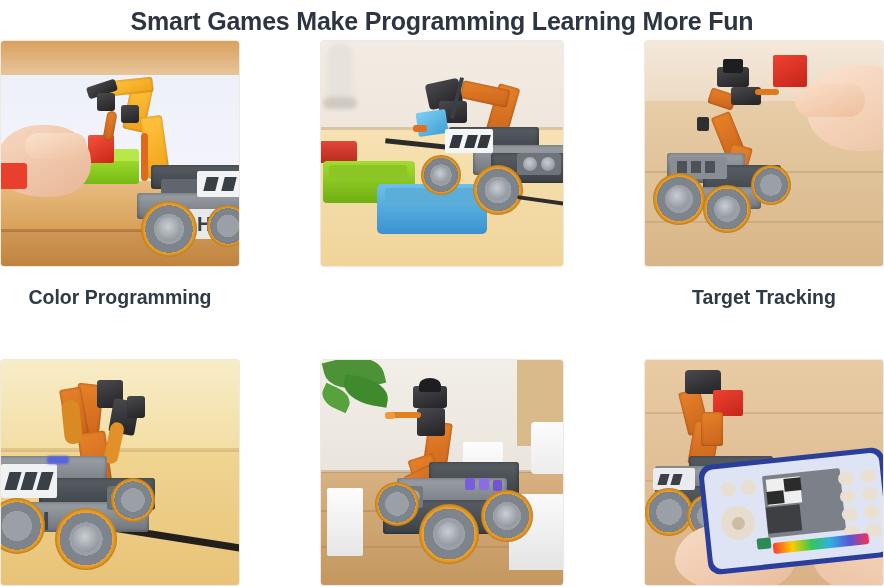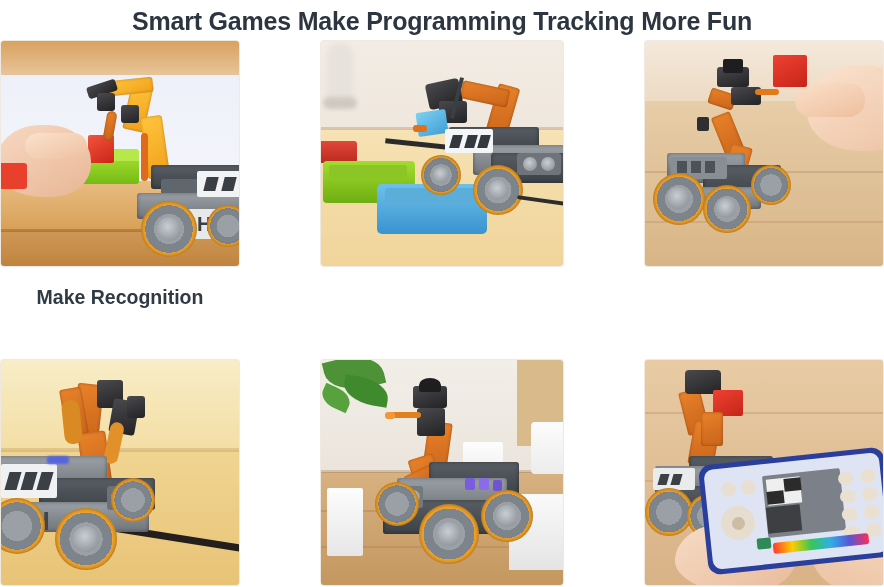--- a/index.html
+++ b/index.html
@@ -91,21 +91,21 @@
   .chassis.dark { background: linear-gradient(180deg,#585e64,#3c4146); }
   .cam { position:absolute; border-radius:2px; background:#1e1e21; }
   .cube { position:absolute; border-radius:2px; }
   .hand { position:absolute; border-radius:46% 44% 40% 50% / 55% 50% 45% 45%; }
 </style>
 </head>
 <body>
 
 <div id="page">
 
-  <h1 class="page-title">Smart Games Make Programming Tracking More Fun</h1>
+  <h1 class="page-title">Smart Games Make Programming Learning More Fun</h1>
 
   <div class="grid">
 
     <div class="row">
 
       <div class="cell">
         <div class="photo-frame">
           <div class="photo tall" style="background:#eef0f7;">
 
             <div class="abs" style="left:0;top:0;width:100%;height:36px;background:linear-gradient(180deg,#d9a15f,#e8c79c);"></div>
@@ -141,21 +141,21 @@
             <div class="abs" style="left:222px;top:136px;width:12px;height:14px;background:#3a3f45;transform:skewX(-14deg);"></div>
 
             <div class="abs" style="left:176px;top:168px;width:70px;height:30px;background:#e6e8ea;border-radius:2px;"></div>
             <div class="abs" style="left:196px;top:172px;font:700 20px 'Liberation Sans',sans-serif;color:#3a3f45;">H</div>
 
             <div class="wheel" style="left:140px;top:160px;width:56px;height:56px;"></div>
             <div class="hub" style="left:156px;top:176px;width:24px;height:24px;"></div>
             <div class="wheel" style="left:206px;top:164px;width:42px;height:42px;"></div>
           </div>
         </div>
-        <div class="caption cap-row1">Make Recognition</div>
+        <div class="caption cap-row1">Color Programming</div>
       </div>
 
       <div class="cell mid">
         <div class="photo-frame">
           <div class="photo tall" style="background:#f5eee3;">
             <div class="abs" style="left:0;top:0;width:100%;height:92px;background:linear-gradient(180deg,#f3ece4,#efe7dd);"></div>
             <div class="abs" style="left:0;top:88px;width:100%;height:137px;background:linear-gradient(180deg,#f7e2b4,#f0d49a);"></div>
             <div class="abs" style="left:0;top:86px;width:100%;height:3px;background:rgba(160,120,70,.3);"></div>
 
             <div class="abs" style="left:6px;top:2px;width:26px;height:62px;background:#e7e2dc;border-radius:12px;filter:blur(2px);"></div>
@@ -234,20 +234,21 @@
             <div class="abs" style="left:46px;top:120px;width:10px;height:12px;background:#4d5258;"></div>
             <div class="abs" style="left:60px;top:120px;width:10px;height:12px;background:#4d5258;"></div>
 
             <div class="wheel" style="left:8px;top:132px;width:52px;height:52px;"></div>
             <div class="hub" style="left:22px;top:146px;width:22px;height:22px;"></div>
             <div class="wheel" style="left:58px;top:144px;width:48px;height:48px;"></div>
             <div class="hub" style="left:71px;top:157px;width:20px;height:20px;"></div>
             <div class="wheel" style="left:106px;top:124px;width:40px;height:40px;"></div>
           </div>
         </div>
+        <div class="caption cap-row1">Target Tracking</div>
       </div>
     </div>
 
     <div class="row2-gap"></div>
 
     <div class="row">
 
       <div class="cell">
         <div class="photo-frame">
           <div class="photo tall" style="background:#f6e3ae;">

